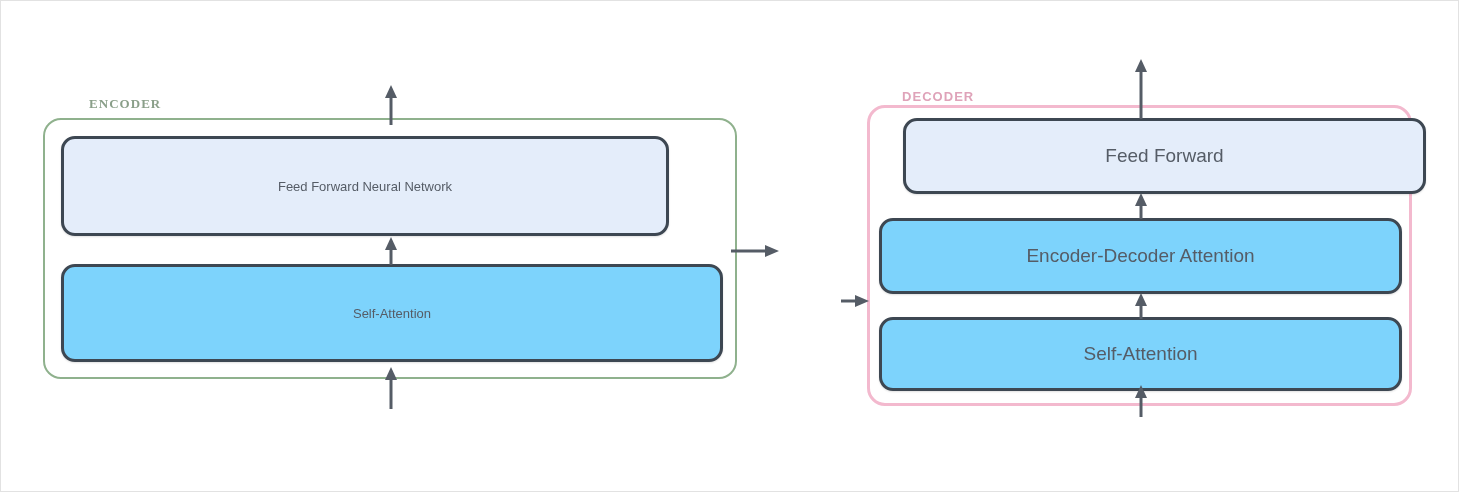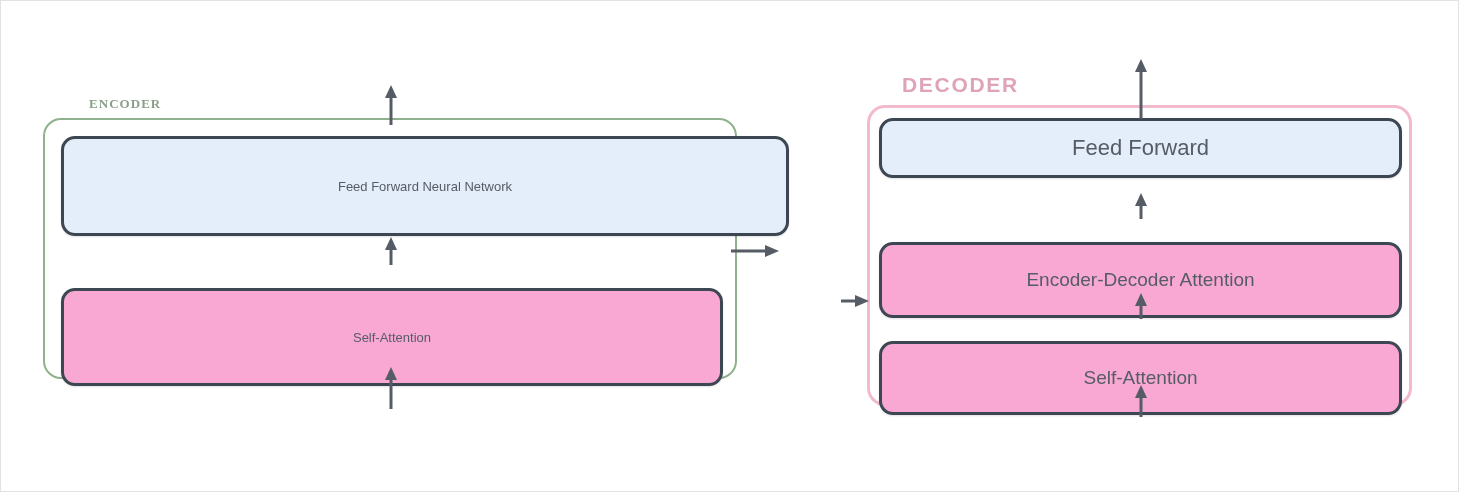--- a/index.html
+++ b/index.html
@@ -56,55 +56,55 @@
   }
   .group-label.encoder {
     left: 88px;
     top: 95px;
     font-size: 13px;
     color: #8a9f89;
     font-family: Liberation Serif, serif;
   }
   .group-label.decoder {
     left: 901px;
-    top: 72px;
-    font-size: 21px;
+    top: 88px;
+    font-size: 13px;
     color: #dfa3b9;
   }
 
   
   .block {
     position: absolute;
     box-sizing: border-box;
     border: 3px solid #3d4752;
     border-radius: 14px;
     display: flex;
     align-items: center;
     justify-content: center;
     color: #555c66;
     text-align: center;
     box-shadow: 0 1px 2px rgba(0,0,0,0.12);
   }
   .block.ff   { background: #e4edfa; }
-  .block.attn { background: #f9a8d4; margin-top: 24px; }
+  .block.attn { background: #7dd3fc; }
 
   
   .block.enc-ff {
-    left: 60px;  top: 135px;  width: 728px; height: 100px;
+    left: 60px;  top: 135px;  width: 608px; height: 100px;
     font-size: 13px;
   }
   .block.enc-attn {
     left: 60px;  top: 263px;  width: 662px; height: 98px;
     font-size: 13px;
   }
 
   
   .block.dec-ff {
-    left: 878px; top: 117px;  width: 523px; height: 60px;
-    font-size: 22px;
+    left: 902px; top: 117px;  width: 523px; height: 76px;
+    font-size: 19px;
   }
   .block.dec-encdec {
     left: 878px; top: 217px;  width: 523px; height: 76px;
     font-size: 19px;
   }
   .block.dec-attn {
     left: 878px; top: 316px;  width: 523px; height: 74px;
     font-size: 19px;
   }
 

